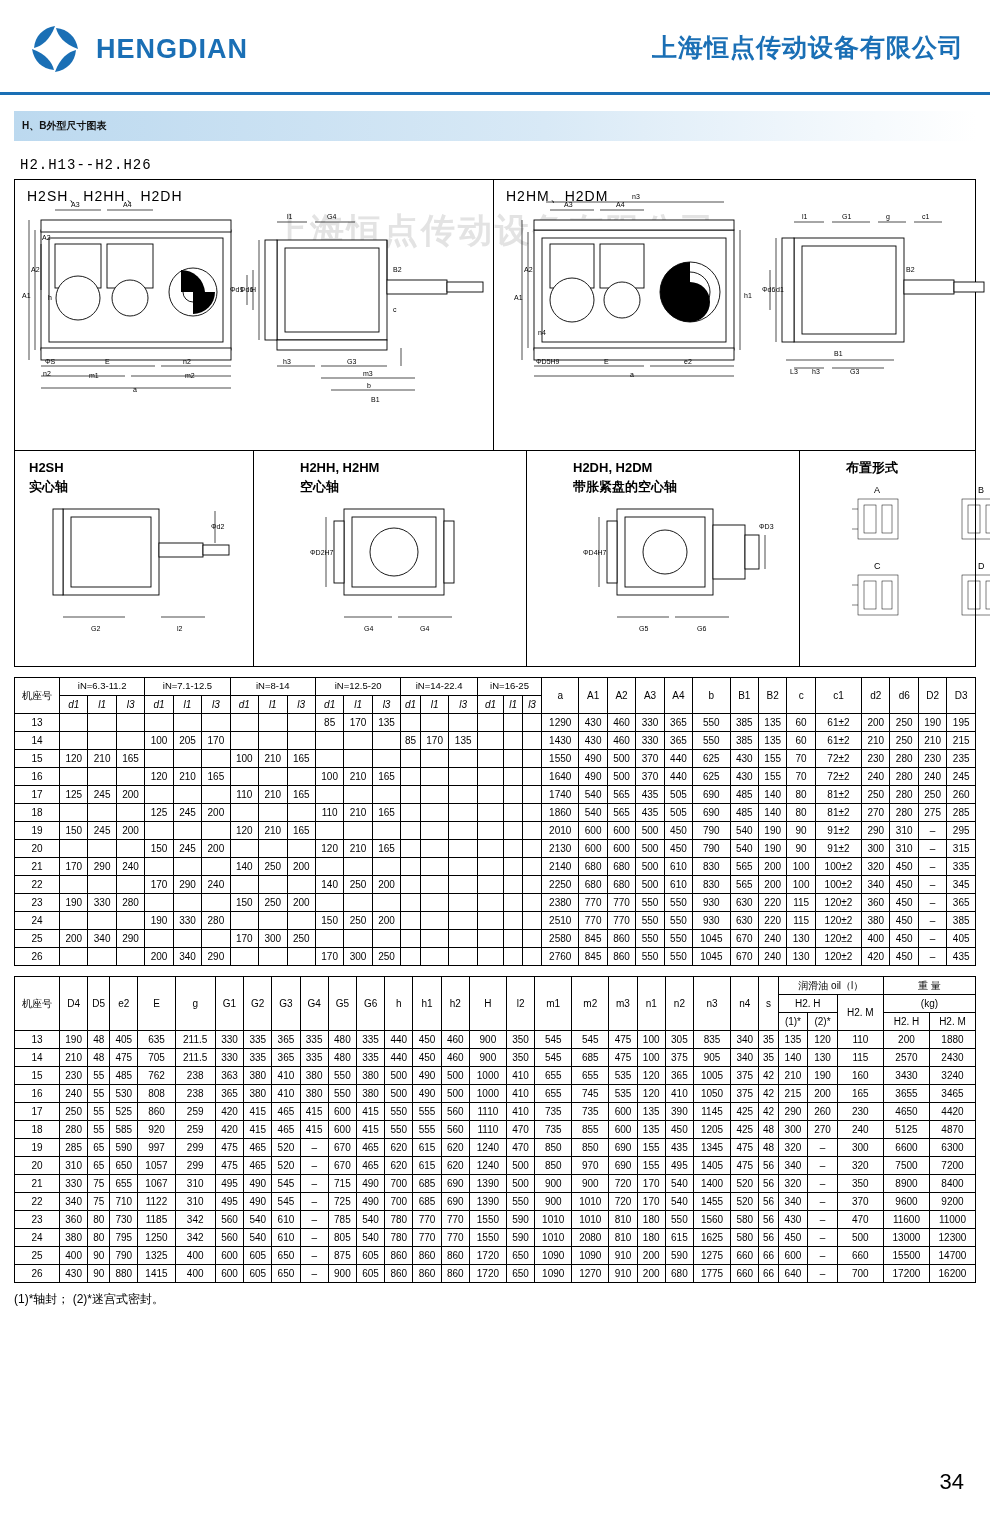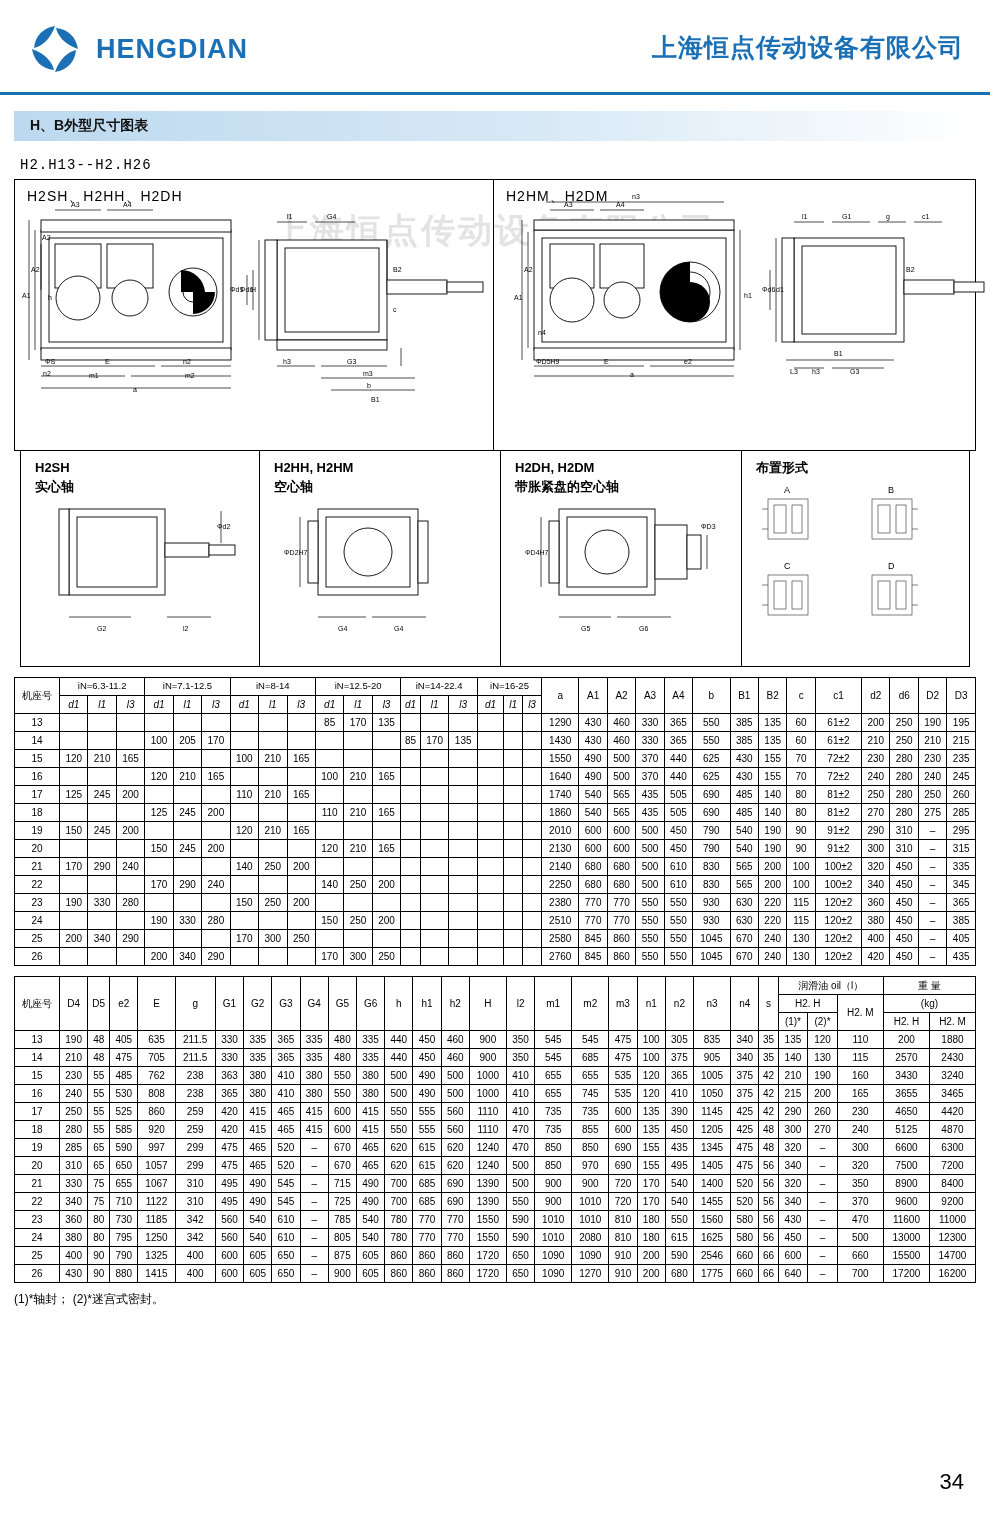--- a/index.html
+++ b/index.html
@@ -16,38 +16,38 @@
   .logo-mark{width:54px;height:54px;position:relative;}
   .logo-text{font-size:27px;font-weight:bold;color:#1a6fb5;letter-spacing:1px;}
   .company{position:absolute;right:26px;top:31px;font-size:25px;font-weight:bold;color:#1a6fb5;letter-spacing:1px;}
 
   
   .titlebar{
     position:relative;margin:16px 14px 0 14px;height:30px;
     background:linear-gradient(to right,#bcd9ef 0%,#d8e9f6 55%,#ffffff 100%);
     display:flex;align-items:center;
   }
-  .titlebar .t{font-size:14px;font-weight:bold;color:#111;padding-left:16px;}
+  .titlebar .t{font-size:10px;font-weight:bold;color:#111;padding-left:8px;}
 
   .subtitle{margin:16px 0 6px 20px;font-size:14px;font-family:"Liberation Mono",monospace;letter-spacing:1px;}
 
   
   .drawings{position:relative;margin:0 14px;border:1px solid #000;height:270px;display:flex;}
   .dpanel{position:relative;height:100%;}
   .dpanel.left{width:480px;border-right:1px solid #000;}
   .dpanel.right{flex:1;}
   .dlabel{position:absolute;left:12px;top:8px;font-size:14px;font-weight:normal;letter-spacing:1px;}
 
   .watermark{
     position:absolute;left:0;top:28px;width:100%;text-align:center;
     font-size:34px;color:#e3e3e3;font-weight:bold;letter-spacing:3px;
     pointer-events:none;z-index:0;white-space:nowrap;
   }
 
-  .shaft-row{position:relative;margin:0 20px;border:1px solid #000;border-top:0;height:215px;display:flex;}
+  .shaft-row{position:relative;margin:0 14px;border:1px solid #000;border-top:0;height:215px;display:flex;gap:32px;}
   .spanel{position:relative;height:100%;border-right:1px solid #000;}
   .spanel:last-child{border-right:0;}
   .s1{width:240px}.s2{width:242px}.s3{width:242px}.s4{flex:1}
   .slabel{position:absolute;left:14px;top:8px;font-size:13px;font-weight:bold;line-height:1.45;}
   .slabel .l2{display:block;}
 
   
   table{border-collapse:collapse;font-size:10px;}
   .tbl{margin:10px 14px 0 14px;width:962px;}
   .tbl th,.tbl td{border:1px solid #000;text-align:center;padding:1px 0;line-height:1.35;height:15px;}
@@ -1361,21 +1361,21 @@
           <td>860</td>
           <td>860</td>
           <td>860</td>
           <td>1720</td>
           <td>650</td>
           <td>1090</td>
           <td>1090</td>
           <td>910</td>
           <td>200</td>
           <td>590</td>
-          <td>2546</td>
+          <td>1275</td>
           <td>660</td>
           <td>66</td>
           <td>600</td>
           <td>–</td>
           <td>660</td>
           <td>15500</td>
           <td>14700</td>
         </tr>
         <tr>
           <td class="first">26</td>

